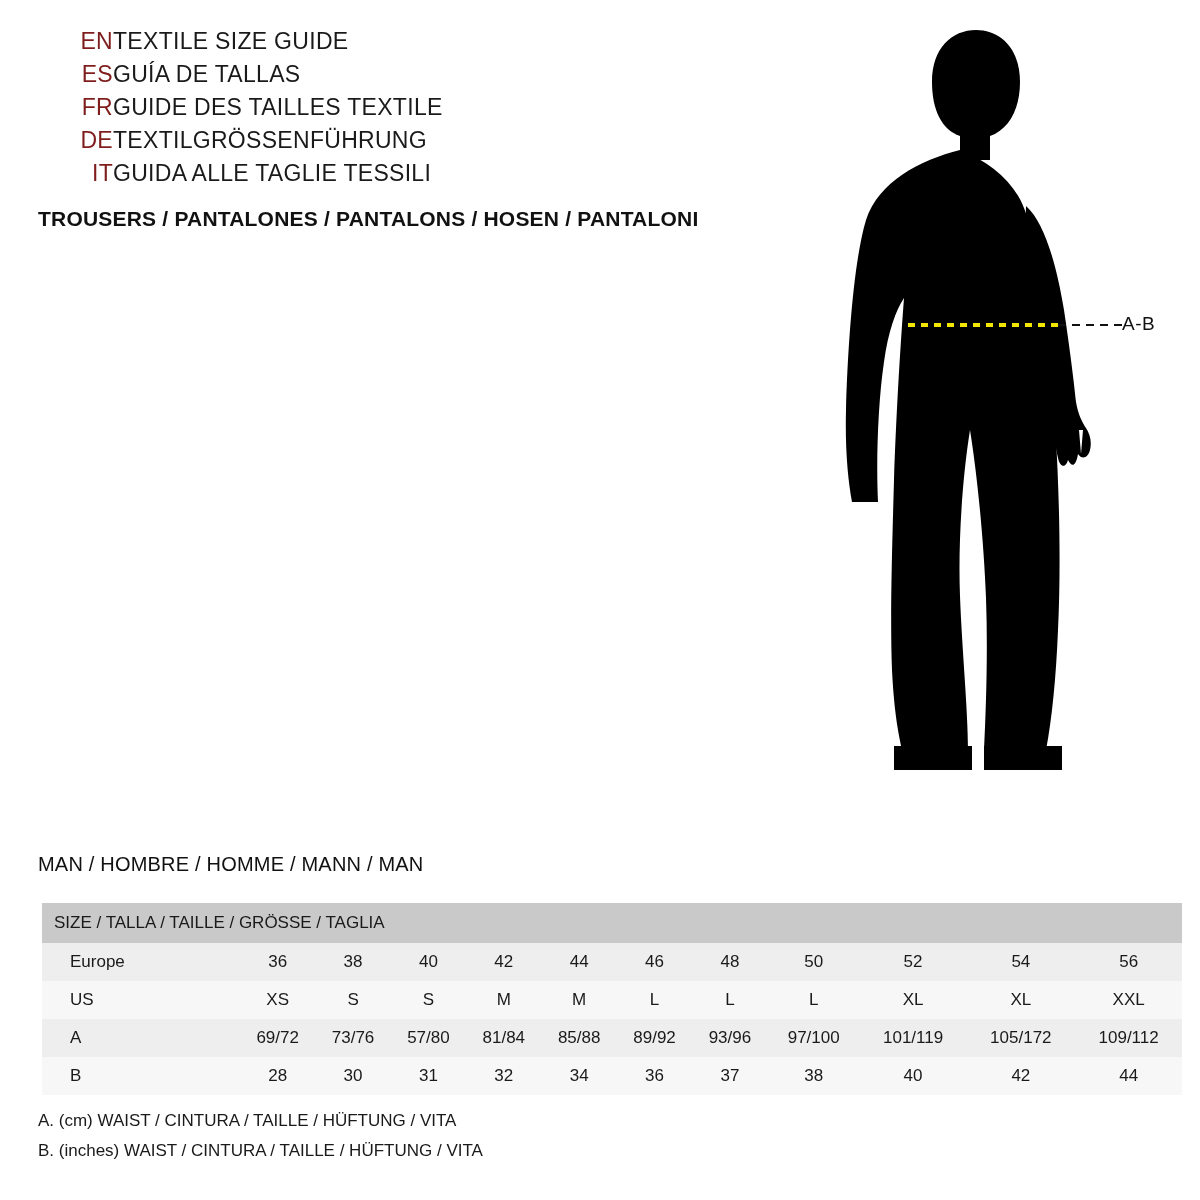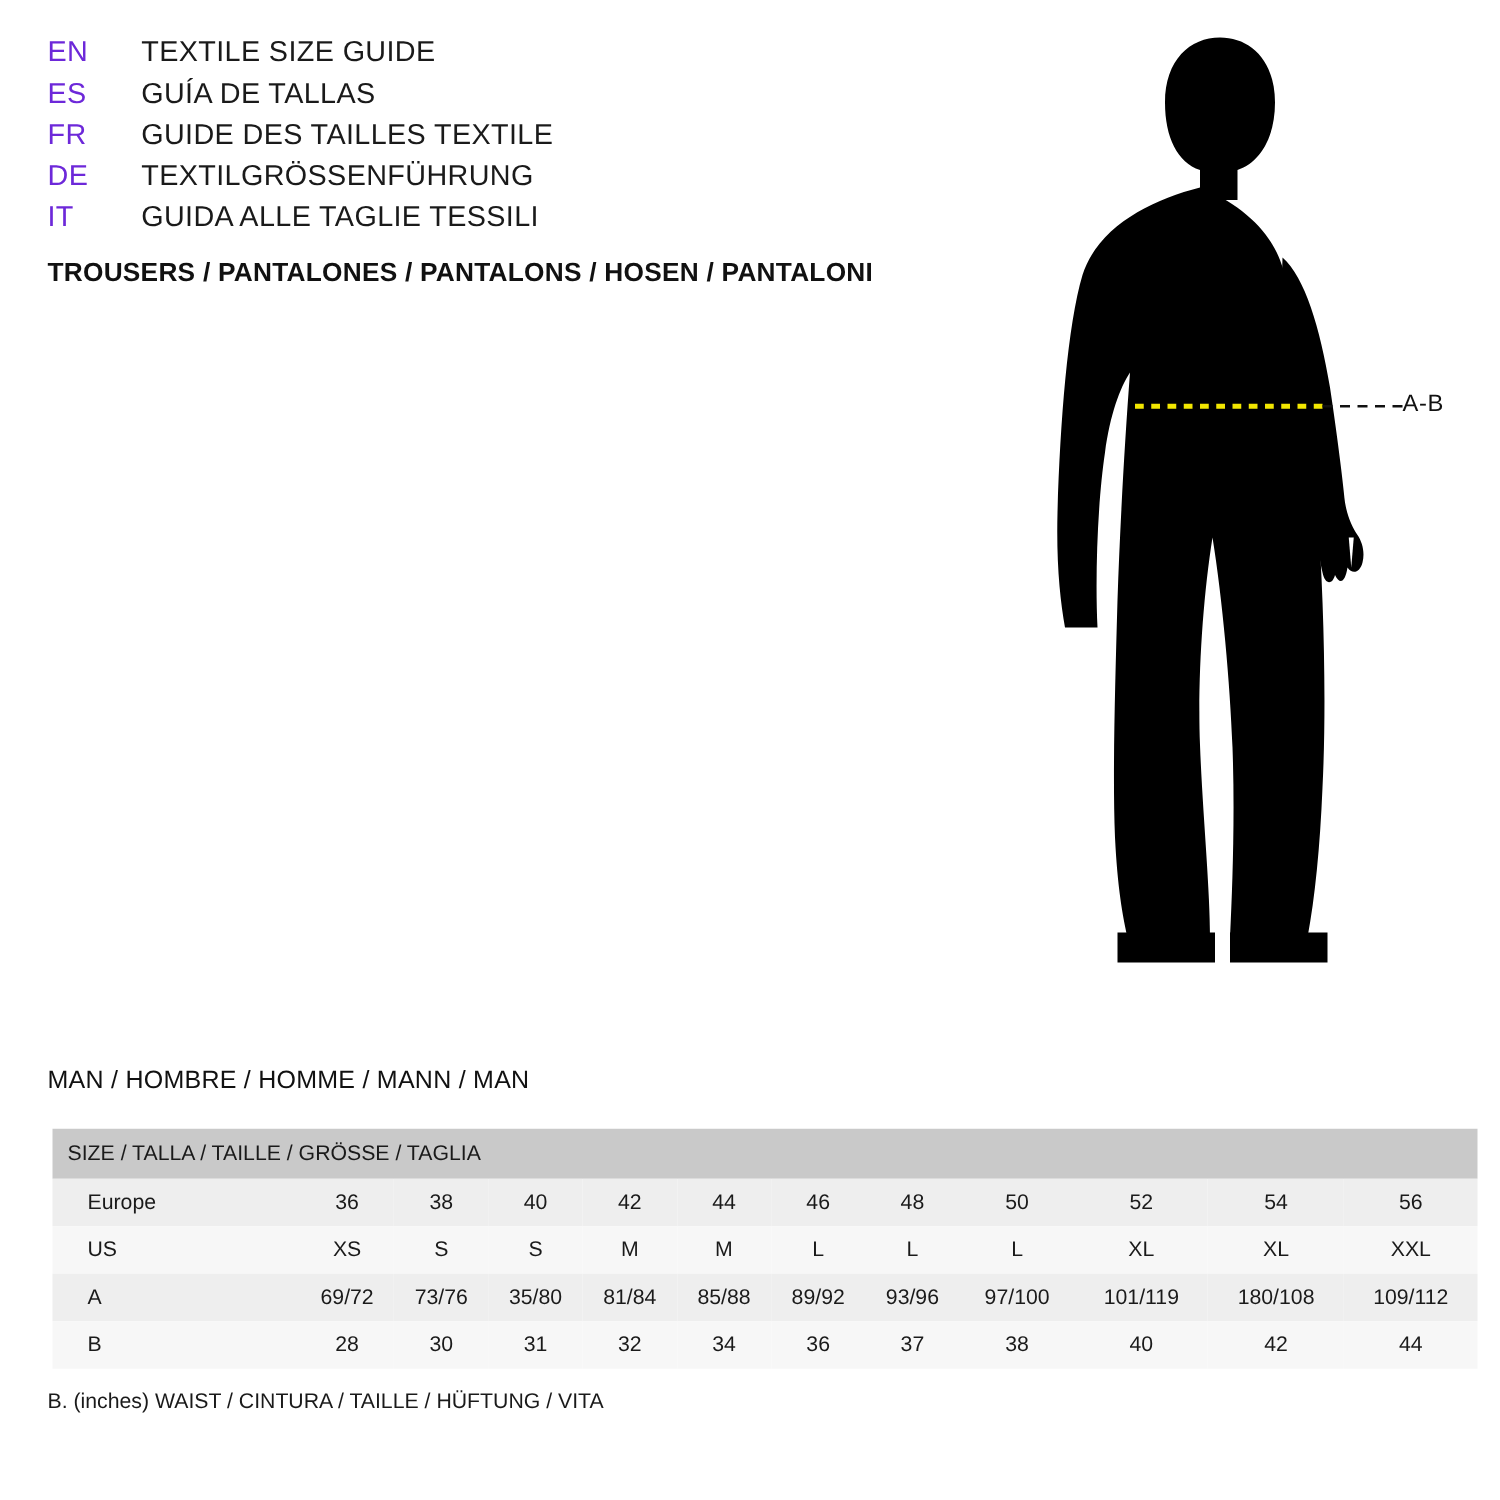--- a/index.html
+++ b/index.html
@@ -31,21 +31,22 @@
   }
   .lang-row {
     display: flex;
     align-items: baseline;
     height: 33px;
   }
   .lang-code {
     width: 75px;
     font-size: 23px;
     letter-spacing: 0.3px;
-    color: #6d28d9;
+    color: #7f1d1d;
+    text-align: right;
   }
   .lang-title {
     font-size: 23px;
     letter-spacing: 0.3px;
     color: #1a1a1a;
     white-space: nowrap;
   }
   .garment-line {
     margin-top: 14px;
     font-size: 21px;
@@ -238,44 +239,45 @@
         <td>L</td>
         <td>L</td>
         <td>XL</td>
         <td>XL</td>
         <td>XXL</td>
       </tr>
       <tr class="light">
         <td class="rowhead">A</td>
         <td>69/72</td>
         <td>73/76</td>
-        <td>35/80</td>
+        <td>57/80</td>
         <td>81/84</td>
         <td>85/88</td>
         <td>89/92</td>
         <td>93/96</td>
         <td>97/100</td>
         <td>101/119</td>
-        <td>180/108</td>
+        <td>105/172</td>
         <td>109/112</td>
       </tr>
       <tr class="lighter">
         <td class="rowhead">B</td>
         <td>28</td>
         <td>30</td>
         <td>31</td>
         <td>32</td>
         <td>34</td>
         <td>36</td>
         <td>37</td>
         <td>38</td>
         <td>40</td>
         <td>42</td>
         <td>44</td>
       </tr>
     </tbody>
   </table>
 
   <div class="notes">
+    <div>A. (cm) WAIST / CINTURA / TAILLE / HÜFTUNG / VITA</div>
     <div>B. (inches) WAIST / CINTURA / TAILLE / HÜFTUNG / VITA</div>
   </div>
 
 </div>
 
 </body></html>

